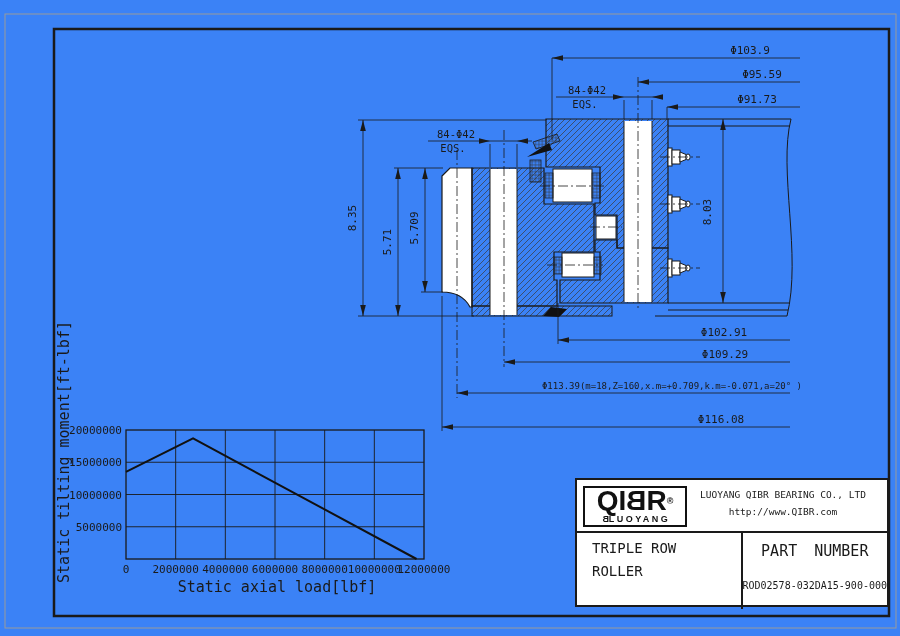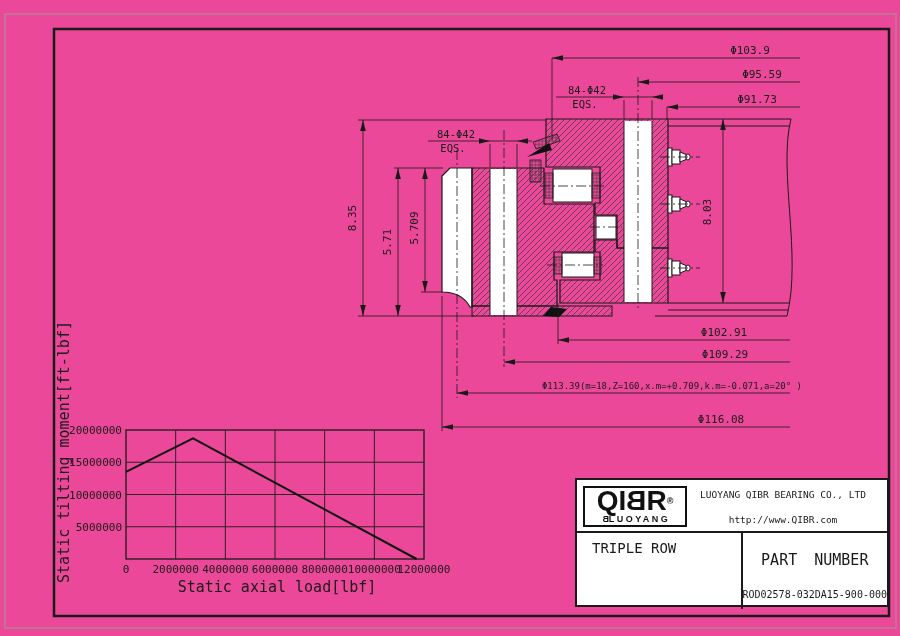--- a/index.html
+++ b/index.html
@@ -1,16 +1,16 @@
 <!DOCTYPE html>
 <html><head>
 <meta charset="utf-8">
 <style>
   html,body{margin:0;padding:0;background:#fff;}
-  #stage{position:relative;width:900px;height:636px;background:#ec4899;overflow:hidden;
+  #stage{position:relative;width:900px;height:636px;background:#3b82f6;overflow:hidden;
          font-family:"DejaVu Sans Mono", monospace;color:#1a1a1a;}
   svg{position:absolute;left:0;top:0;}
   svg text{fill:#1a1a1a;font-family:"DejaVu Sans Mono", monospace;}
   .dimtxt{font-size:11px;}
   .dimtxt-sm{font-size:10.5px;}
   .dimtxt-xs{font-size:9px;}
   .ticktxt{font-size:11px;}
   .axtitle{font-size:15px;}
   
   #titleblock{position:absolute;left:575px;top:478px;width:314px;height:129px;
@@ -19,27 +19,27 @@
   #logo-box{position:absolute;left:6px;top:6px;width:104px;height:41px;
     border:2px solid #111;box-sizing:border-box;text-align:center;}
   #logo-brand{font-family:"Liberation Sans", sans-serif;font-weight:bold;font-size:28px;
     line-height:26px;letter-spacing:0px;color:#111;}
   .mirror{display:inline-block;transform:scaleX(-1);}
   #logo-reg{font-family:"Liberation Sans", sans-serif;font-size:9px;vertical-align:top;}
   #logo-sub{font-family:"Liberation Sans", sans-serif;font-weight:bold;font-size:9px;
     letter-spacing:2.5px;color:#111;line-height:10px;}
   #company-box{position:absolute;left:114px;top:0;right:12px;height:100%;text-align:center;}
   #company-name{font-size:9.5px;margin-top:9px;white-space:nowrap;}
-  #company-url{font-size:9.5px;margin-top:14px;white-space:nowrap;}
+  #company-url{font-size:9.5px;margin-top:6px;white-space:nowrap;}
   #tb-row2{display:flex;height:76px;}
   #product-cell{width:178px;border-right:2px solid #1a1a1a;box-sizing:border-box;
     padding:4px 0 0 15px;}
   #product-cell div{font-size:14px;line-height:23px;white-space:nowrap;}
   #part-cell{flex:1;text-align:center;}
-  #part-label{font-size:15px;margin-top:18px;word-spacing:8px;white-space:nowrap;}
+  #part-label{font-size:15px;margin-top:9px;word-spacing:8px;white-space:nowrap;}
   #part-number{font-size:10px;margin-top:20px;white-space:nowrap;}
 </style>
 </head>
 <body>
 
 <div id="stage">
 <svg width="900" height="636" viewBox="0 0 900 636">
   <defs>
     <pattern id="hatch" patternUnits="userSpaceOnUse" width="6" height="6">
       <path d="M0,6 L6,0" stroke="#3a3a3a" stroke-width="0.7" fill="none"></path>
@@ -246,20 +246,21 @@
       <div id="logo-sub"><span class="mirror">B</span><span>LUOYANG</span></div>
     </div>
     <div id="company-box">
       <div id="company-name">LUOYANG QIBR BEARING CO., LTD</div>
       <div id="company-url">http://www.QIBR.com</div>
     </div>
   </div>
   <div id="tb-row2">
     <div id="product-cell">
       <div>TRIPLE ROW</div>
+      <div>ROLLER</div>
     </div>
     <div id="part-cell">
       <div id="part-label">PART NUMBER</div>
       <div id="part-number">ROD02578-032DA15-900-000</div>
     </div>
   </div>
 </div>
 </div>
 
 </body></html>

